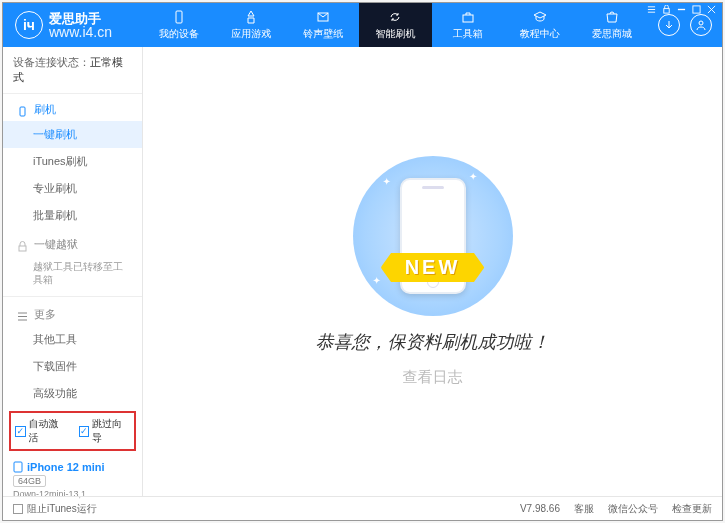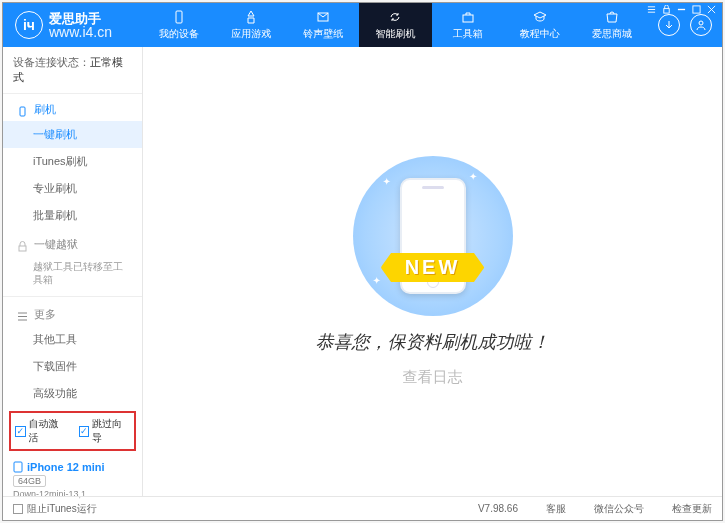--- a/index.html
+++ b/index.html
@@ -49,21 +49,21 @@
 .phone-ico::before { content:""; position:absolute; top:6px; left:50%; transform:translateX(-50%); width:22px; height:3px; background:#dde; border-radius:2px; }
 .phone-ico::after { content:""; position:absolute; bottom:4px; left:50%; transform:translateX(-50%); width:10px; height:10px; border:1px solid #dde; border-radius:50%; }
 .ribbon { position:absolute; bottom: 34px; left:50%; transform:translateX(-50%); background:#fdd500; color:#fff; font-weight:bold; font-size:20px; letter-spacing:3px; padding: 3px 24px; clip-path: polygon(10% 0, 90% 0, 100% 50%, 90% 100%, 10% 100%, 0 50%); text-shadow: 1px 1px 0 #e0a000; }
 .sparkle { position:absolute; color:#fff; font-size:10px; }
 .msg { font-size: 18px; color:#333;font-style:italic; }
 .ok-btn { border:1px solid #ddd; background:#fff; padding: 6px 28px; font-size:12px; color:#555; cursor:pointer; }
 .log-link { font-size:15px; color:#bbb; cursor:pointer; }
 
 .footer { height: 24px; border-top:1px solid #e6e6e6; display:flex; align-items:center; font-size:10px; color:#666; padding: 0 10px; }
 .footer .sp { flex:1; }
-.ft-item { margin-left: 28px; cursor:pointer;font-family:Liberation Mono, monospace; }
+.ft-item { margin-left: 14px; cursor:pointer;font-family:Liberation Mono, monospace; }
 .sq { width:10px; height:10px; border:1px solid #999; margin-right:4px; display:inline-block; vertical-align:middle; }
 </style>
 </head>
 <body>
 
 <div class="app">
 
   <div class="winctrl-top">
     <svg class="wc-ico" viewBox="0 0 10 10">
         <path d="M1 2h8M1 5h8M1 8h8" stroke="#fff" stroke-width="1"></path>

